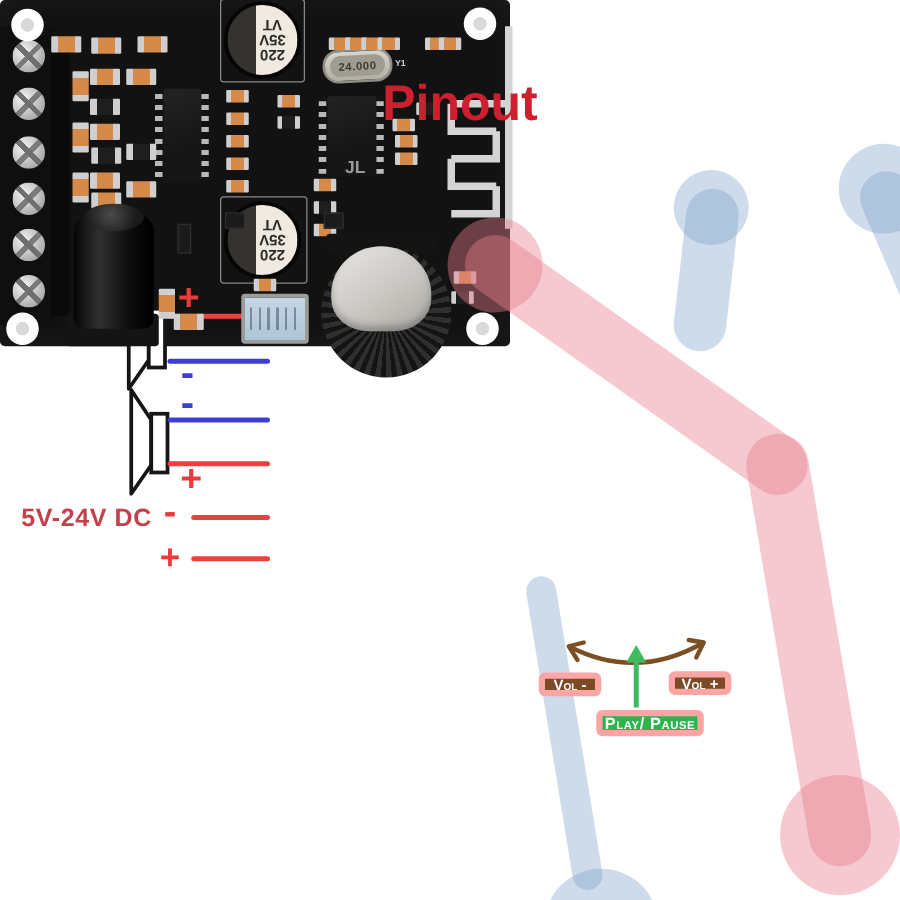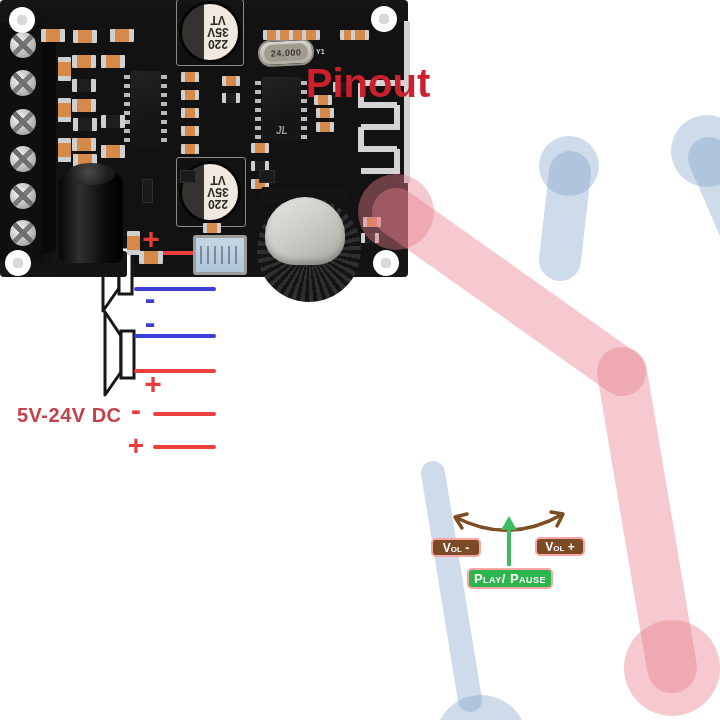--- a/index.html
+++ b/index.html
@@ -40,21 +40,21 @@
              margin-right:16px;}
   #crystal{width:56px;height:27px;border-radius:13px;border:2px solid #8f8d86;box-sizing:border-box;
            background:linear-gradient(180deg,#d8d5cd,#b2aea3);transform:rotate(-3deg);z-index:3;
            display:flex;align-items:center;justify-content:center;}
   #crystal .inner{width:44px;height:17px;border-radius:9px;background:#a09c90;
            display:flex;align-items:center;justify-content:center;
            font-size:9px;font-weight:bold;color:#3c3a33;letter-spacing:0.5px;}
   .ytxt{color:#cfcfcf;font-size:7px;font-weight:bold;z-index:3;}
   .ic{background:linear-gradient(160deg,#232323,#161616 60%);border-radius:2px;z-index:3;}
   .pins{width:6px;background:repeating-linear-gradient(180deg,#b9b9b9 0 4px,transparent 4px 9px);z-index:2;}
-  .iclogo{color:#9a9a9a;font-size:10px;font-style:italic;font-weight:bold;z-index:4;}
+  .iclogo{color:#9a9a9a;font-size:14px;font-weight:bold;z-index:4;}
   .res{z-index:3;border-radius:1px;}
   .res.h{width:24px;height:13px;}
   .res.v{width:13px;height:24px;}
   .res.s.h{width:18px;height:10px;}
   .res.h.o{background:linear-gradient(90deg,#cfcfcf 0 22%,#d58a4a 22% 78%,#cfcfcf 78%);}
   .res.v.o{background:linear-gradient(180deg,#cfcfcf 0 22%,#d58a4a 22% 78%,#cfcfcf 78%);}
   .res.h.k{background:linear-gradient(90deg,#cfcfcf 0 22%,#1e1e1e 22% 78%,#cfcfcf 78%);}
   .chip{background:#1b1b1b;border:1px solid #2e2e2e;box-sizing:border-box;z-index:3;}
   #dcjack .barrel{left:59px;top:171px;width:64px;height:92px;border-radius:14px 14px 8px 8px;
       background:linear-gradient(90deg,#050505,#303030 32%,#0c0c0c 70%,#000);z-index:4;}
@@ -66,21 +66,21 @@
       background:repeating-conic-gradient(#141414 0 5deg,#2f2f2f 5deg 10deg);}
   #knob .metal{left:265px;top:197px;width:80px;height:68px;z-index:5;
       border-radius:40px 40px 30px 30px/38px 38px 26px 26px;
       background:linear-gradient(145deg,#e8e7e3,#c9c7c2 55%,#a9a7a1);
       box-shadow:inset 0 -4px 6px rgba(0,0,0,0.25);}
   #bluecomp{left:193px;top:235px;width:54px;height:40px;border:3px solid #9c9c98;box-sizing:border-box;
       background:linear-gradient(180deg,#c4d6e4,#aec6d8);z-index:5;border-radius:3px;}
   #bluecomp .marks{margin:8px 4px;height:18px;
       background:repeating-linear-gradient(90deg,rgba(60,70,90,0.5) 0 2px,transparent 2px 7px);}
   
-  .badge{z-index:10;display:flex;align-items:center;justify-content:center;border:2px solid #fca5a5;
+  .badge{z-index:10;display:flex;align-items:center;justify-content:center;border:5px solid #fca5a5;
          border-radius:5px;color:#fff;font-weight:bold;font-variant:small-caps;box-sizing:border-box;}
   #volMinus,#volPlus{width:50px;height:19px;background:#7d4a26;font-size:12px;}
   #playPause{width:86px;height:21px;background:#2db54d;font-size:13px;letter-spacing:0.5px;}
   #ctrlArrows{left:0;top:0;z-index:9;pointer-events:none;}
 </style>
 </head>
 <body>
 
 <div id="canvas">
 
@@ -249,15 +249,15 @@
   <svg id="ctrlArrows" class="abs" width="720" height="720" viewBox="0 0 720 720">
     <path d="M455 517 Q 509 545 563 514" fill="none" stroke="#7d4e22" stroke-width="3.5"></path>
     <path d="M455 517 L467 514 M455 517 L462 528" fill="none" stroke="#7d4e22" stroke-width="3.5" stroke-linecap="round"></path>
     <path d="M563 514 L551 512 M563 514 L557 526" fill="none" stroke="#7d4e22" stroke-width="3.5" stroke-linecap="round"></path>
     <line x1="509" y1="566" x2="509" y2="528" stroke="#3fba5f" stroke-width="4"></line>
     <polygon points="509,516 501,530 517,530" fill="#3fba5f"></polygon>
   </svg>
 
   <div id="volMinus" class="abs badge" style="left:431px;top:538px;">Vol -</div>
   <div id="volPlus" class="abs badge" style="left:535px;top:537px;">Vol +</div>
-  <div id="playPause" class="abs badge" style="left:467px;top:568px;">Play/ Pause</div>
+  <div id="playPause" class="abs badge" style="left:477px;top:568px;">Play/ Pause</div>
 
 </div>
 
 </body></html>

